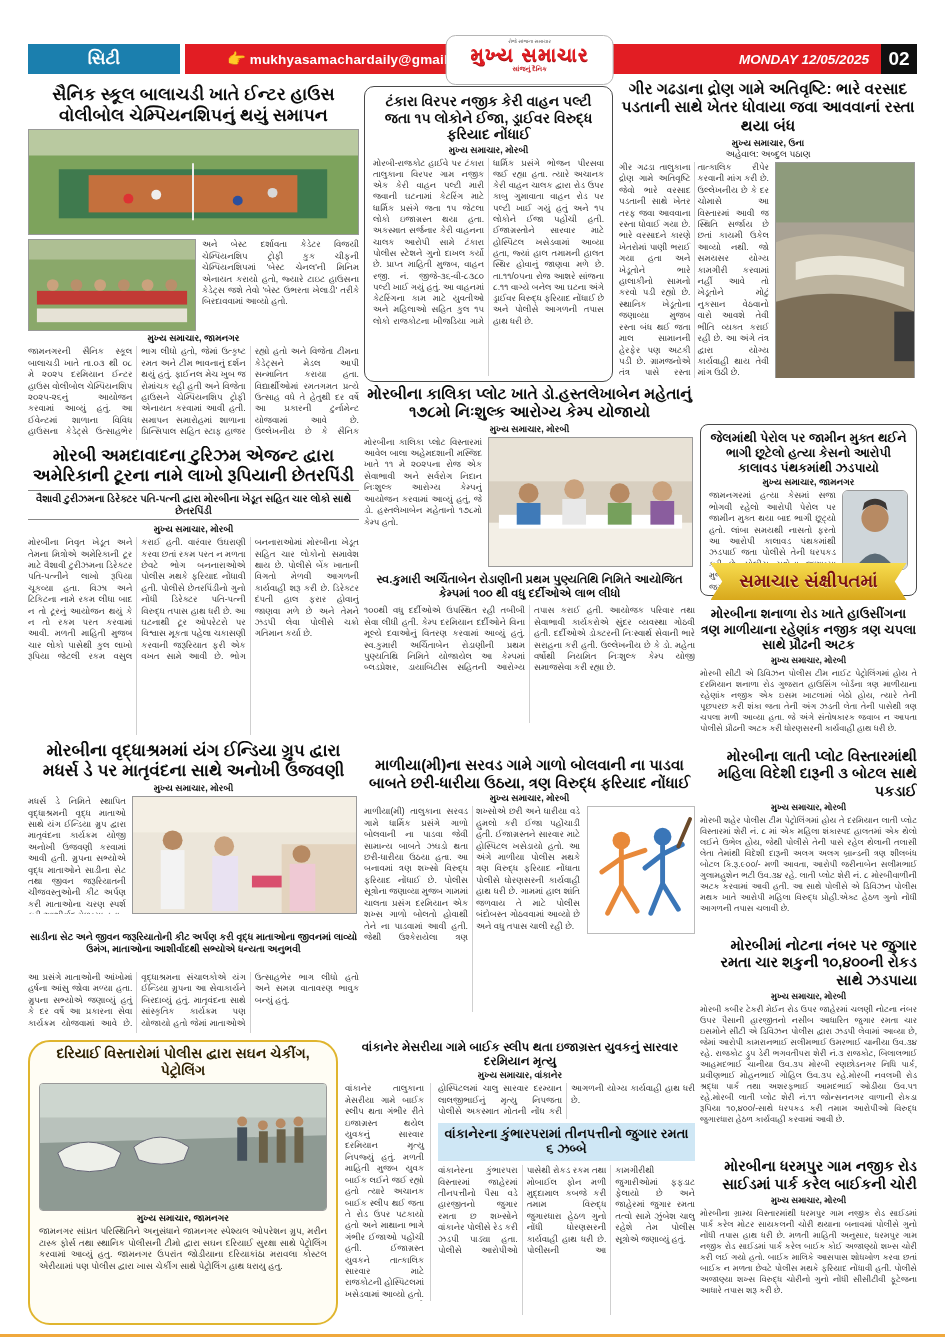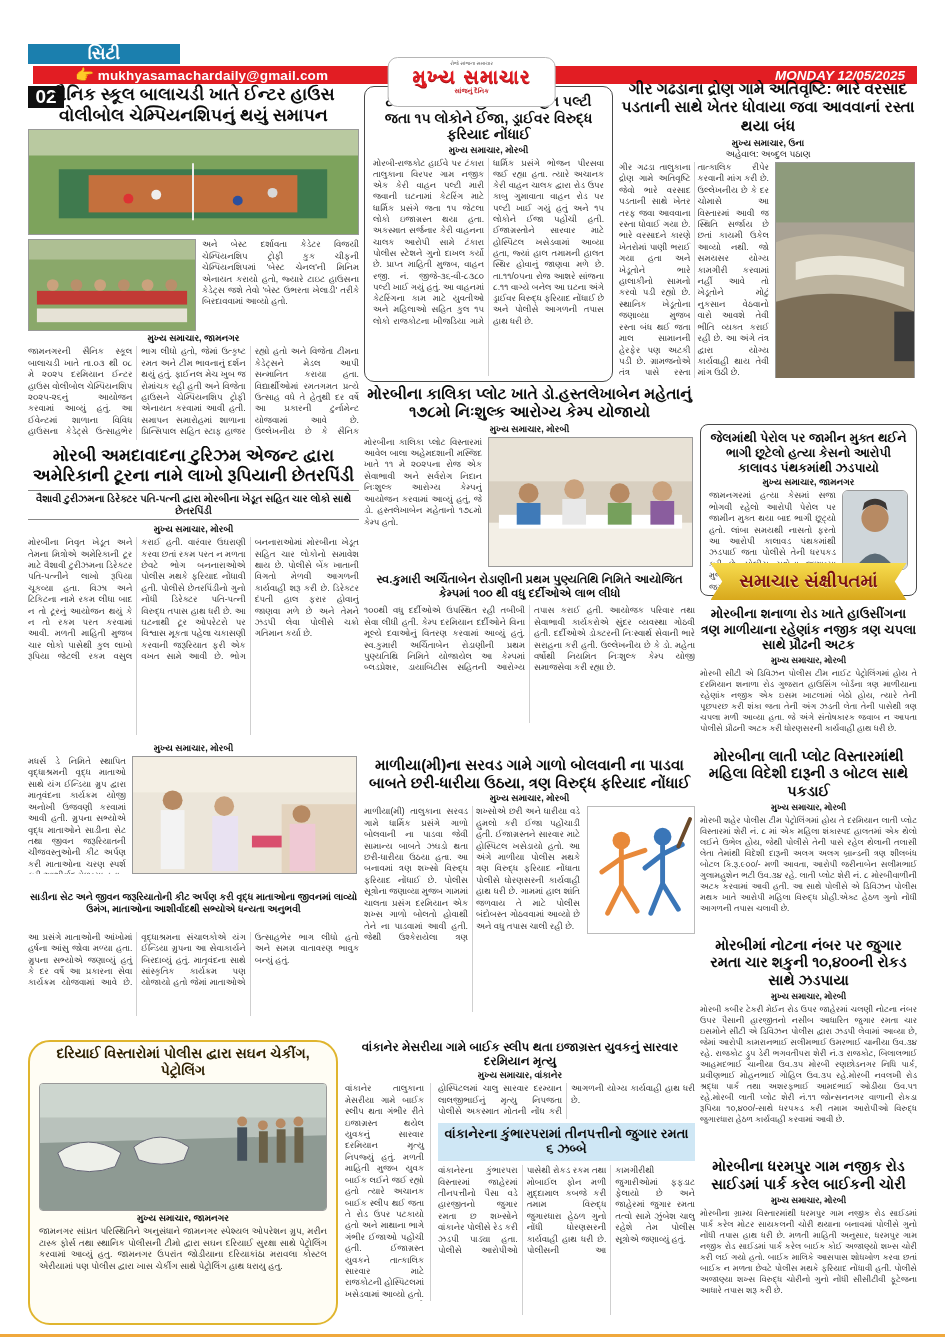--- a/index.html
+++ b/index.html
@@ -4,21 +4,21 @@
 <style>
   * { margin:0; padding:0; box-sizing:border-box; }
   html,body { background:#e9e9e9; }
   body { font-family:"Liberation Sans","DejaVu Sans",sans-serif; }
   #page {
     position:relative; width:945px; height:1337px; margin:0 auto;
     background:#ffffff; overflow:hidden;
     border-bottom:3px solid #f0a83c;
   }
   
-  #hdr { position:absolute; left:28px; top:42px; width:889px; height:34px; display:flex;flex-direction:column; }
+  #hdr { position:absolute; left:28px; top:42px; width:889px; height:34px; display:flex; }
   #hdr .city { width:152px; height:30px; margin-top:2px; background:#1b7fae; color:#fff;
     font-weight:bold; font-size:17px; display:flex; align-items:center; justify-content:center; }
   #hdr .redbar { flex:1; height:30px; margin-top:2px; margin-left:5px; background:#e21d23;
     display:flex; align-items:center; position:relative; color:#fff; }
   .hand { margin-left:42px; font-size:15px; }
   .email { font-weight:bold; font-size:13.5px; margin-left:4px; letter-spacing:.2px; }
   .masthead { position:absolute; left:50%; transform:translateX(-52%); top:-9px; width:168px; height:50px;
     background:#fff; border:1.5px solid #b5b5b5; border-radius:10px; text-align:center; padding-top:3px; z-index:5; }
   .masthead .tiny-top { font-size:5px; color:#444; line-height:1; }
   .masthead .logo { color:#e21d23; font-weight:bold; font-size:19px; line-height:1.1;
@@ -36,21 +36,21 @@
   .c2 { column-count:2; column-gap:9px; column-rule:1px solid #cfcfcf; }
   .c3 { column-count:3; column-gap:9px; column-rule:1px solid #cfcfcf; }
   .boxed { border:1.3px solid #4a4a4a; border-radius:10px; padding:6px 8px; }
   .ph { width:100%; border:1px solid #999; display:block; }
   
   .banner { width:196px; margin:0 auto 6px; background:linear-gradient(#f7dc4e,#d8a81c);
     clip-path:polygon(0 0,100% 0,94% 50%,100% 100%,0 100%,6% 50%);
     color:#7c1212; font-weight:bold; font-size:18px; text-align:center; padding:8px 0;
     text-shadow:0 1px 0 #fff3b0; }
   .brief-hl { font-weight:bold; font-size:13px; text-align:center; line-height:1.2; color:#0c0c0c; margin-top:6px; }
-  .brief-hl.big { font-size:14.5px; }
+  .brief-hl.big { font-size:14.5px;text-align:right; }
   
   .goldbox { border:2.5px solid #e0b52e; border-radius:22px; background:#fffdf4; padding:3px 9px; }
   .goldbox .hl { color:#2e2000; font-size:14px; }
   
   .blueband { background:#cfe7f5; font-weight:bold; font-size:13px; text-align:center;
     padding:4px 2px; line-height:1.15; color:#0d0d0d; margin:4px 0; }
   .capt { font-weight:bold; font-size:9.5px; text-align:center; line-height:1.25; color:#111; margin:17px 0; }
 </style>
 </head>
 <body>
@@ -194,20 +194,21 @@
     </div>
 
     <div>
       <div class="brief-hl big">મોરબીના ધરમપુર ગામ નજીક રોડ સાઈડમાં પાર્ક કરેલ બાઈકની ચોરી</div>
       <div class="byline" style="font-size:8.5px;">મુખ્ય સમાચાર, મોરબી</div>
       <div class="body" style="font-size:8.3px;height:168px;">મોરબીના ગ્રામ્ય વિસ્તારમાંથી ધરમપુર ગામ નજીક રોડ સાઈડમાં પાર્ક કરેલ મોટર સાયકલની ચોરી થયાના બનાવમાં પોલીસે ગુનો નોંધી તપાસ હાથ ધરી છે. મળતી માહિતી અનુસાર, ધરમપુર ગામ નજીક રોડ સાઈડમાં પાર્ક કરેલ બાઈક કોઈ અજાણ્યો શખ્સ ચોરી કરી લઈ ગયો હતો. બાઈક માલિકે આસપાસ શોધખોળ કરવા છતાં બાઈક ન મળતા છેવટે પોલીસ મથકે ફરિયાદ નોંધાવી હતી. પોલીસે અજાણ્યા શખ્સ વિરુદ્ધ ચોરીનો ગુનો નોંધી સીસીટીવી ફૂટેજના આધારે તપાસ શરૂ કરી છે.</div>
     </div>
   </div>
 
   <div class="art" style="left:28px;top:741px;width:331px;height:292px;">
+    <div class="hl" style="font-size:17px;">મોરબીના વૃદ્ધાશ્રમમાં યંગ ઈન્ડિયા ગ્રુપ દ્વારા મધર્સ ડે પર માતૃવંદના સાથે અનોખી ઉજવણી</div>
     <div class="byline">મુખ્ય સમાચાર, મોરબી</div>
     <div style="display:flex;gap:6px;">
       <div class="body" style="width:98px;height:118px;">મધર્સ ડે નિમિતે સ્થાપિત વૃદ્ધાશ્રમની વૃદ્ધ માતાઓ સાથે યંગ ઈન્ડિયા ગ્રુપ દ્વારા માતૃવંદના કાર્યક્રમ યોજી અનોખી ઉજવણી કરવામાં આવી હતી. ગ્રુપના સભ્યોએ વૃદ્ધ માતાઓને સાડીના સેટ તથા જીવન જરૂરિયાતની ચીજવસ્તુઓની કીટ અર્પણ કરી માતાઓના ચરણ સ્પર્શ કરી આશીર્વાદ મેળવ્યા હતા.</div>
       <svg class="ph" style="width:225px;height:118px;" viewBox="0 0 225 118" preserveAspectRatio="none">
         <rect width="225" height="118" fill="#ece6da"></rect>
           <rect width="225" height="36" fill="#f4efe4"></rect>
         <rect x="150" y="48" width="75" height="70" fill="#e3d3be"></rect>
         <circle cx="40" cy="44" r="10" fill="#b78a63"></circle>
           <rect x="28" y="54" width="24" height="60" fill="#f3f3f3"></rect>
         <circle cx="92" cy="50" r="10" fill="#caa27d"></circle>

